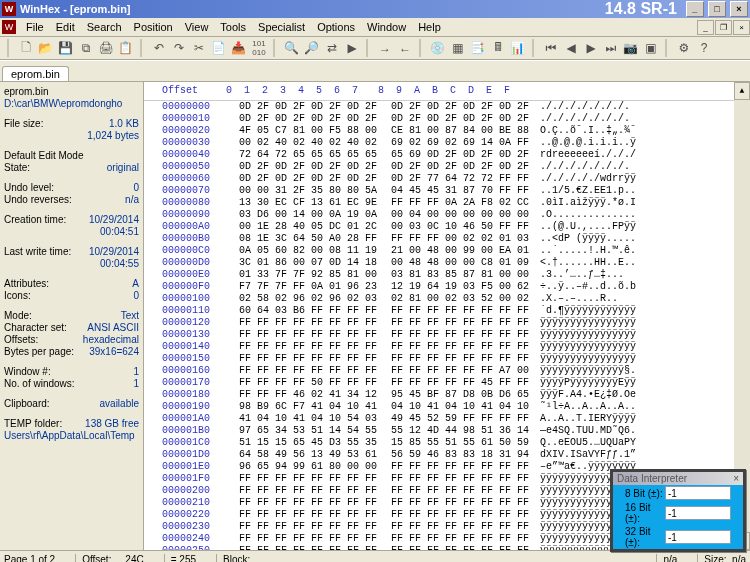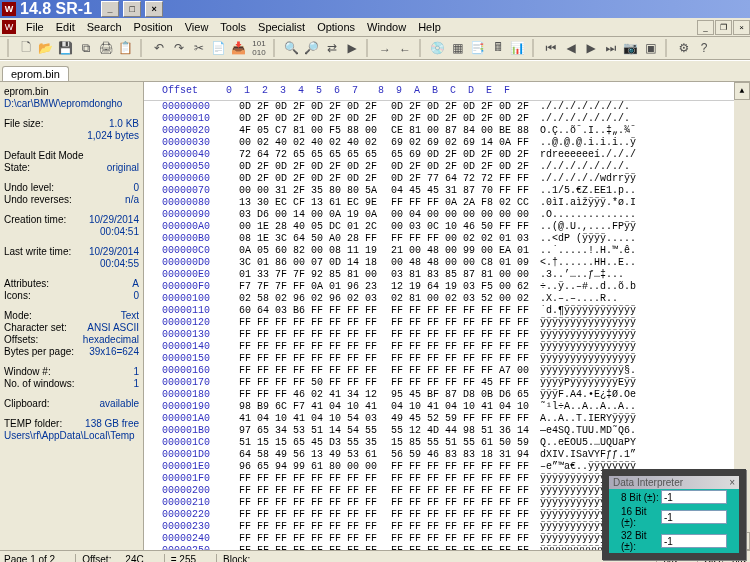--- a/index.html
+++ b/index.html
@@ -167,24 +167,24 @@
     display:flex; align-items:center;
     font-size:10px;
     padding: 0 4px;
     gap:20px;
   }
   .statusbar .cell { border-left:1px solid #aca899; padding-left:6px;}
   .statusbar .first{ border-left:none; padding-left:0;}
   .data-interpreter {
     position:absolute;
     right: 4px;
-    bottom: 2px;
+    bottom: 10px;
     width: 130px;
-    background:#14b8a6;
-    border:7px solid #404040;
+    background:#0ea5e9;
+    border:3px solid #404040;
     font-size:10px;
     box-shadow: 1px 1px 0 #808080;
   }
   .data-interpreter .di-title {
     background: linear-gradient(to right,#aaa9b8,#ddd);
     padding: 1px 4px;
     font-size:10px;
     color:#555;
     display:flex; justify-content:space-between; align-items:center;
   }
@@ -196,20 +196,21 @@
     width: 60px; font-size:10px; height:12px; border:1px solid #7e9db9; padding:0 2px;
   }
   .page-wrap{ position:relative; width:750px; height:562px;}
 </style>
 </head>
 <body>
 <div class="page-wrap">
 
 <div class="titlebar">
   <div class="app-icon">W</div>
+  <div class="title-text">WinHex - [eprom.bin]</div>
   <div class="titlebar-version">14.8 SR-1</div>
   <div class="window-controls">
     <span>_</span>
     <span>□</span>
     <span>×</span>
   </div>
 </div>
 
 <div class="menubar">
   <div class="menu-icon">W</div>

